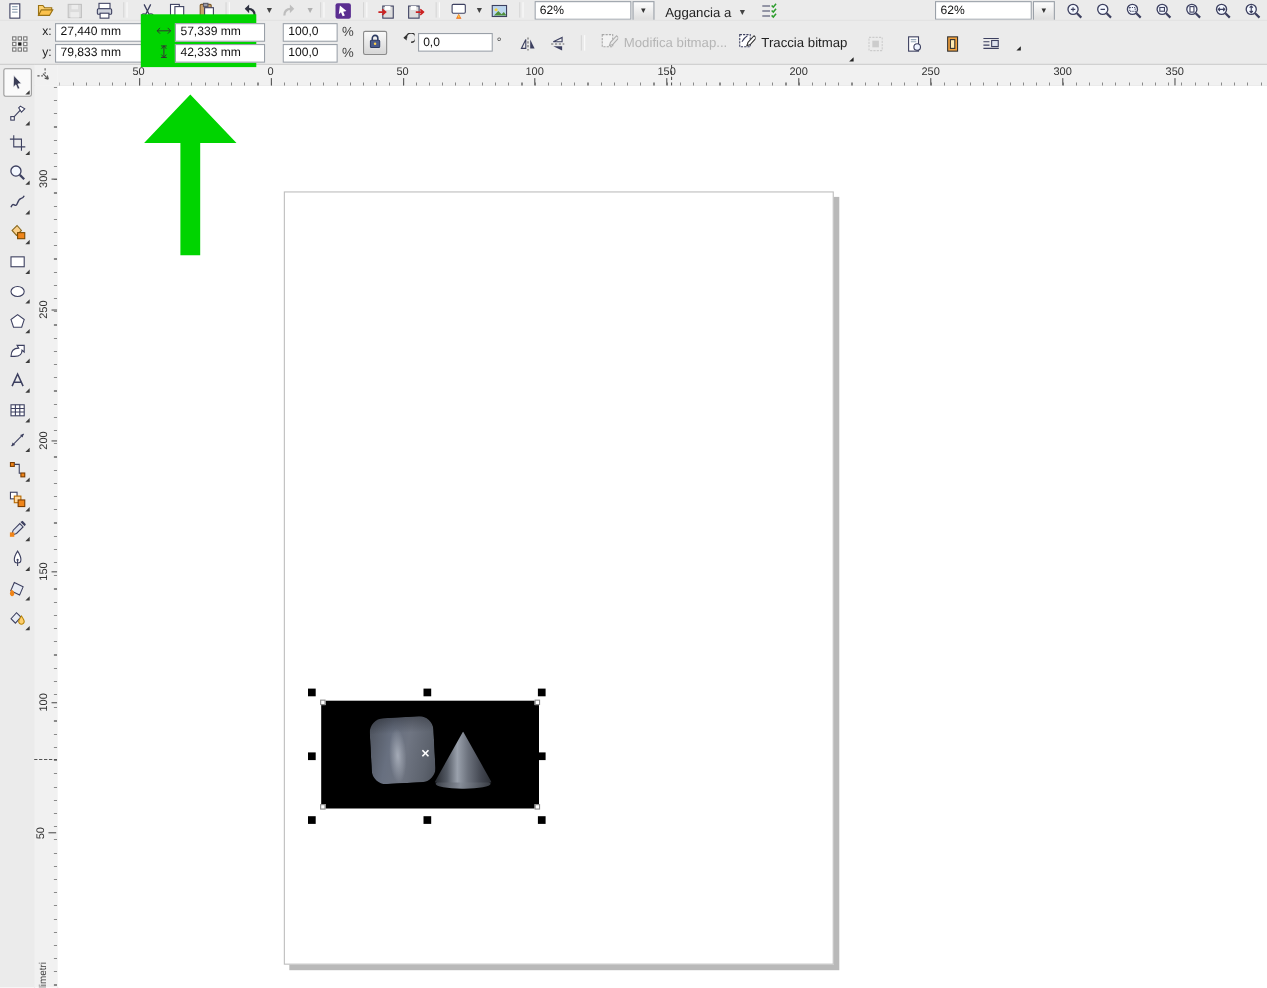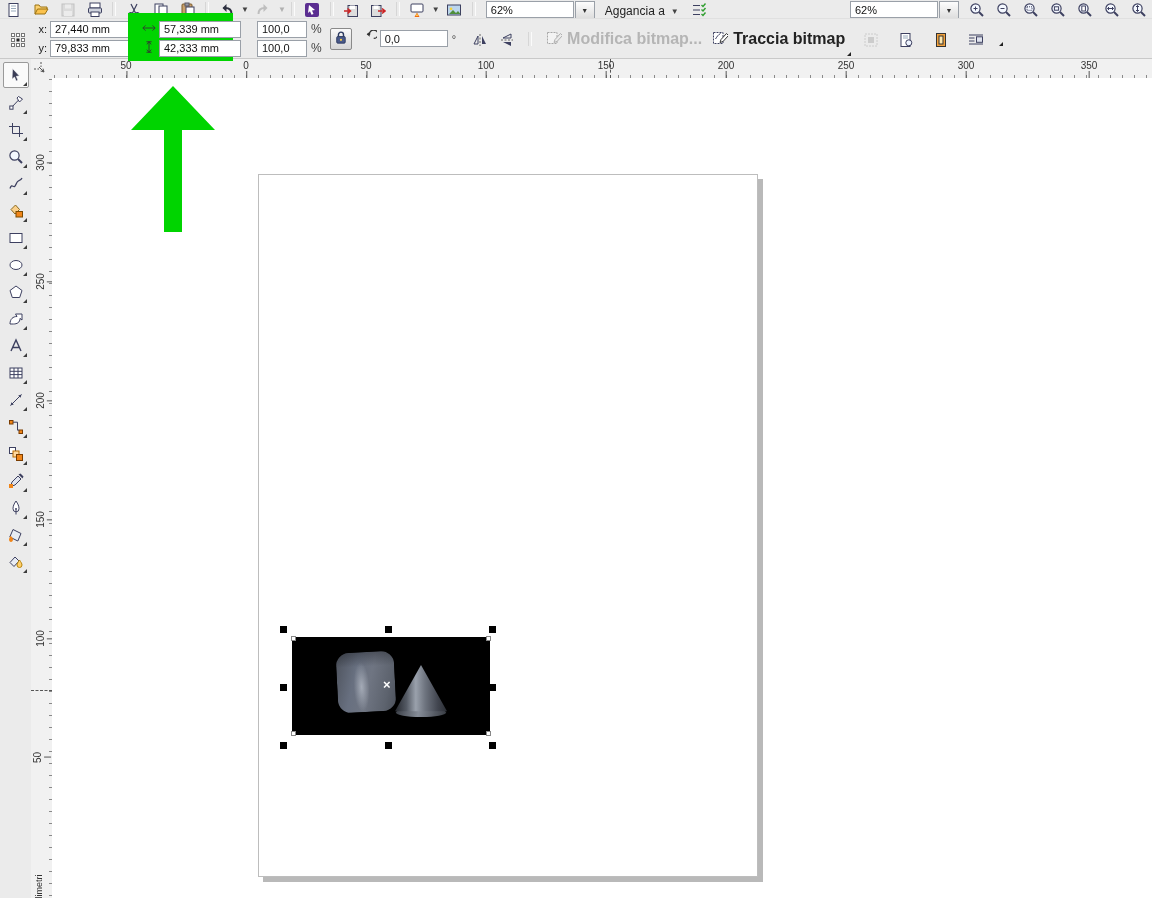--- a/index.html
+++ b/index.html
@@ -34,21 +34,21 @@
             padding-left:4px;font-size:11px;color:#111;}
   .w78{width:74px;} .w80{width:76px;} .w46{width:44px;} .w64{width:62px;}
   .pct{margin-left:4px;color:#444;font-size:12px;}
   #size-group{position:relative;z-index:6;margin-left:8px;padding:2px 4px;}
   #size-group .pb-row svg{margin-right:3px;}
   #lockbtn{width:20px;height:20px;margin-left:8px;border:1px solid #8a8a8a;border-radius:2px;
            background:linear-gradient(#fafafa,#d6d6d6);display:flex;align-items:center;justify-content:center;flex:0 0 auto;}
   #rot-group{display:flex;align-items:center;margin-left:10px;flex:0 0 auto;justify-content:space-between;}
   .deg{margin-left:4px;color:#444;font-size:11px;}
   .pb-btn{display:flex;align-items:center;margin-left:10px;flex:0 0 auto;height:22px;}
-  .pb-btn .lbl{margin-left:5px;font-size:16px;color:#222;white-space:nowrap;font-weight:bold;}
+  .pb-btn .lbl{margin-left:5px;font-size:12px;color:#222;white-space:nowrap;}
   .pb-btn.disabled .lbl{color:#b5b5b5;}
   .pb-btn.disabled svg{opacity:.4;filter:grayscale(1);}
   .corner-tri{width:0;height:0;border-left:4px solid transparent;border-bottom:4px solid #222;
               align-self:flex-end;margin:0 2px 2px 2px;flex:0 0 auto;}
   
   #toolbox{position:absolute;left:0;top:59px;width:31px;bottom:0;background:#ebebeb;
            border-right:1px solid #d4d4d4;display:flex;flex-direction:column;align-items:center;padding-top:3px;}
   .tool{position:relative;width:24px;height:24px;margin-bottom:3px;display:flex;align-items:center;justify-content:center;flex:0 0 auto;}
   .tool::after{content:"";position:absolute;right:1px;bottom:1px;width:0;height:0;
                border-left:4px solid transparent;border-bottom:4px solid #3c3c3c;}
@@ -529,21 +529,21 @@
   <div id="hruler">
     <div class="hmarker" style="left:558px;"></div>
   <span class="hlab" style="left: 74px;">50</span>
       <span class="hlab" style="left: 194px;">0</span>
       <span class="hlab" style="left: 314px;">50</span>
       <span class="hlab" style="left: 434px;">100</span>
       <span class="hlab" style="left: 554px;">150</span>
       <span class="hlab" style="left: 674px;">200</span>
       <span class="hlab" style="left: 794px;">250</span>
       <span class="hlab" style="left: 914px;">300</span>
-      <span class="hlab" style="left: 1037px;">350</span>
+      <span class="hlab" style="left: 1016px;">350</span>
     </div>
   <div id="vruler">
     <div class="vmarker" style="top:612px;"></div>
     <span id="vunit">millimetri</span>
   <span class="vlab" style="top: 79px;">300</span>
       <span class="vlab" style="top: 198px;">250</span>
       <span class="vlab" style="top: 317px;">200</span>
       <span class="vlab" style="top: 436px;">150</span>
       <span class="vlab" style="top: 555px;">100</span>
       <span class="vlab" style="top: 674px;">50</span>

